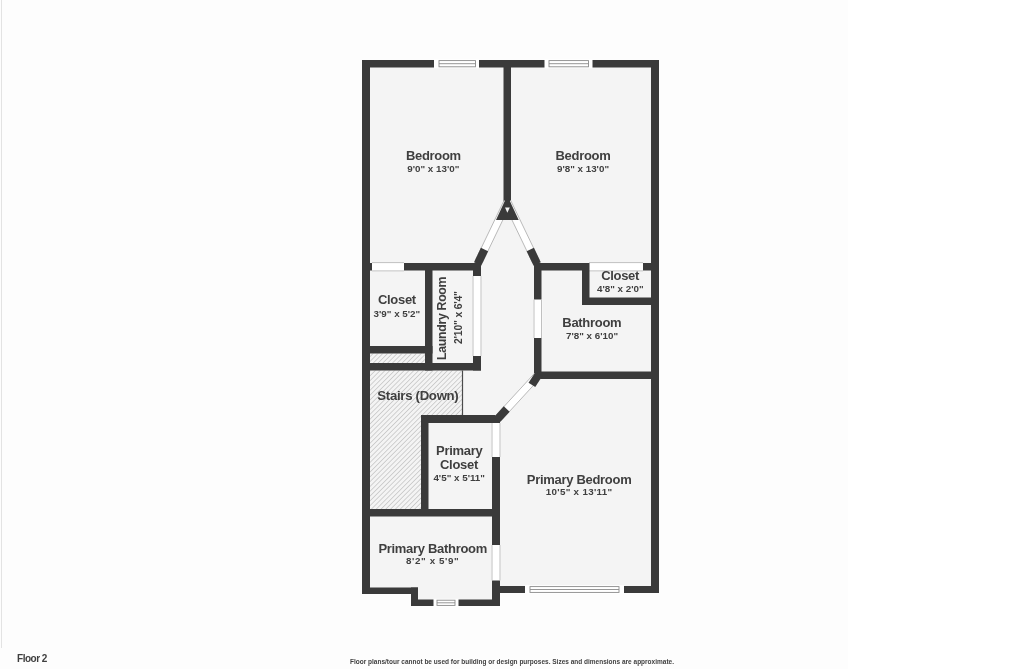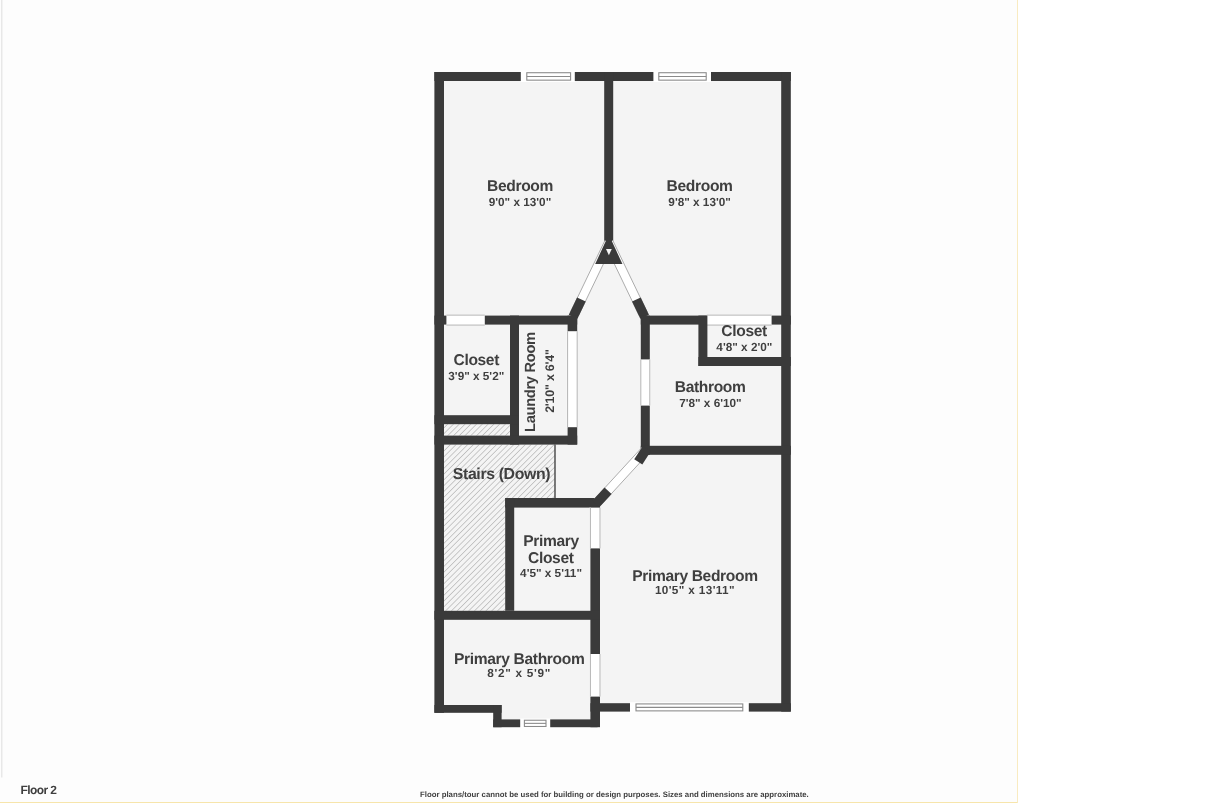--- a/index.html
+++ b/index.html
@@ -1,16 +1,16 @@
 <!DOCTYPE html>
 <html><head>
 <meta charset="utf-8">
 <style>
   html,body{margin:0;padding:0;background:#ffffff;}
-  .page{position:relative;width:848px;height:669px;background:#eab308;overflow:hidden;
+  .page{position:relative;width:848px;height:669px;background:#0ea5e9;overflow:hidden;
         font-family:"Liberation Sans", sans-serif;text-align:right;}
   svg{display:block;}
   text{fill:#3f3f3f;font-family:"Liberation Sans", sans-serif;font-weight:bold;}
 </style>
 </head>
 <body>
 <div class="page">
 <svg width="1024" height="669" viewBox="0 0 1024 669">
 <defs>
   <pattern id="hatch" width="3.4" height="3.4" patternUnits="userSpaceOnUse" patternTransform="rotate(45)">

